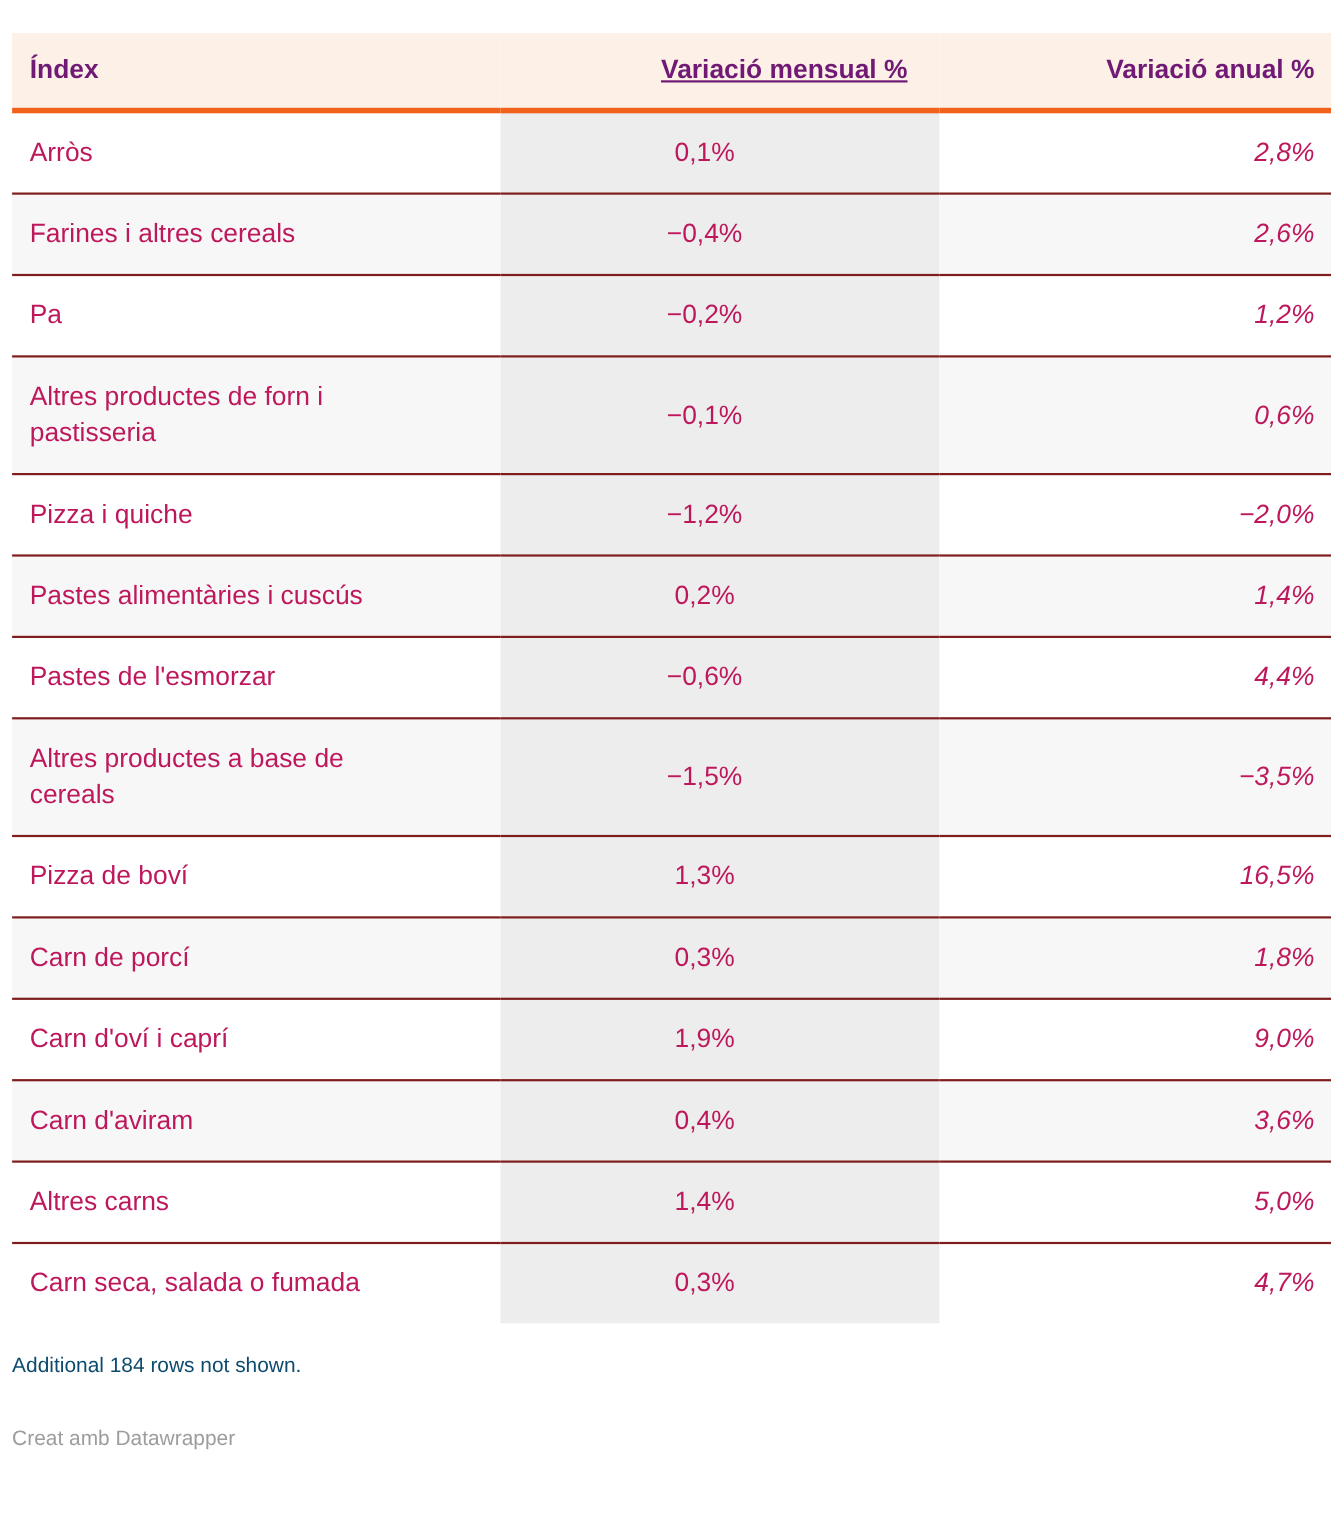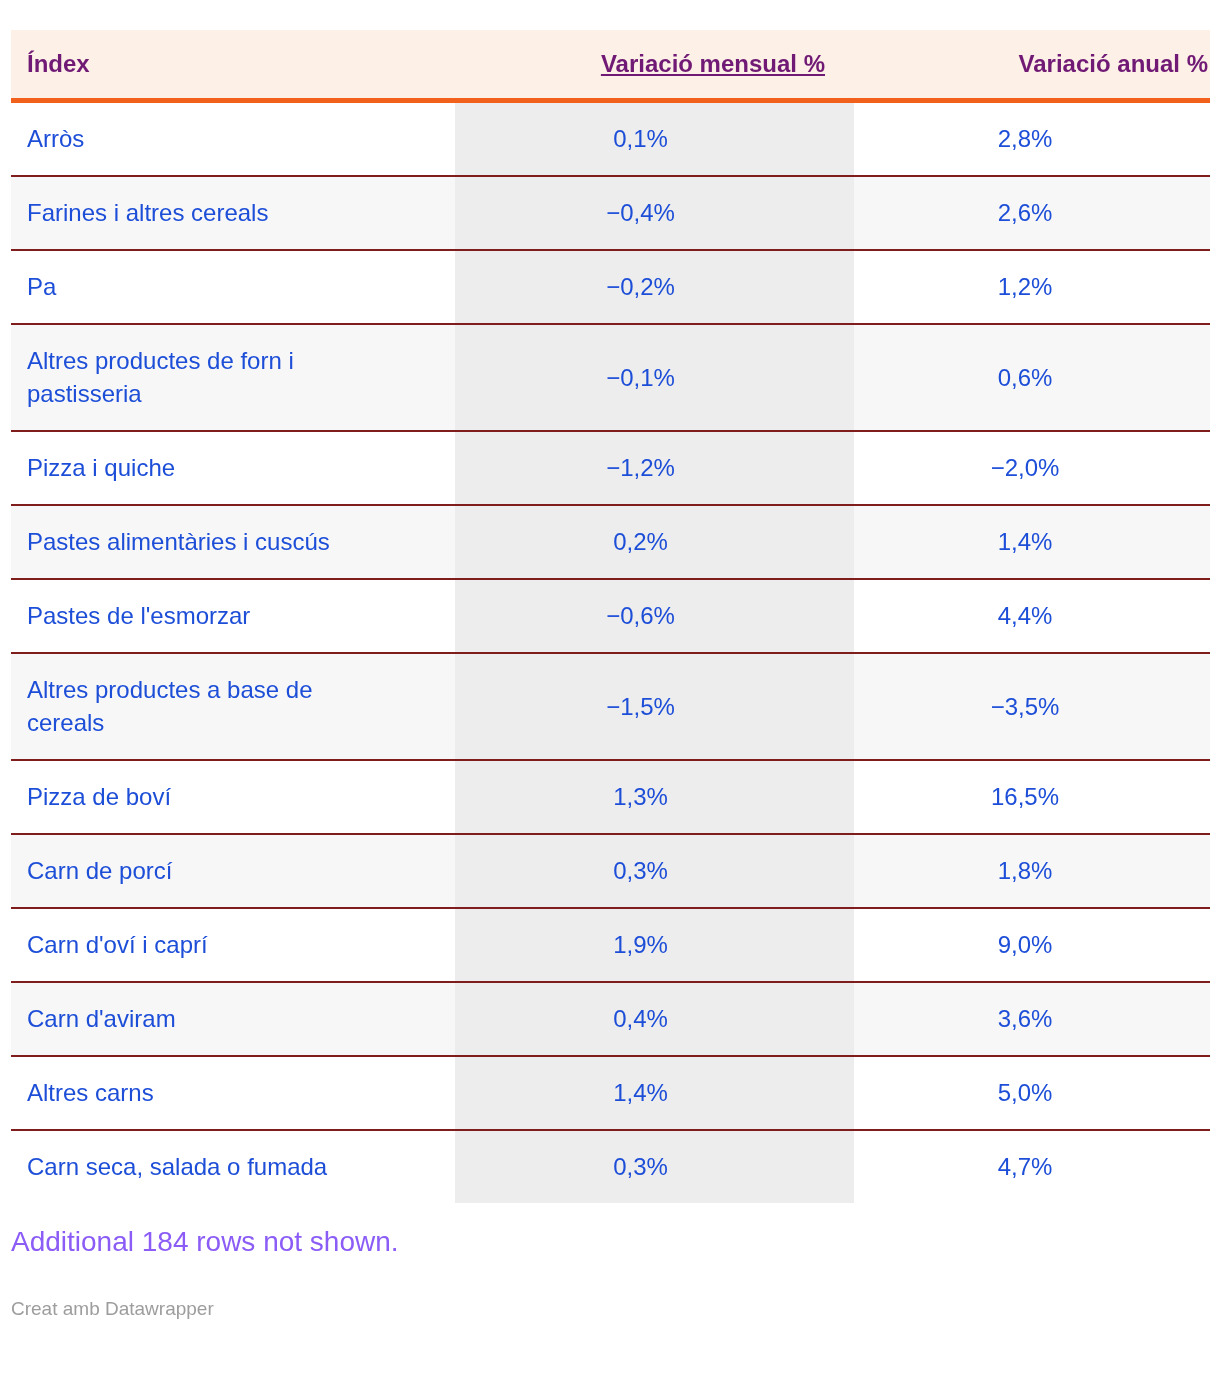--- a/index.html
+++ b/index.html
@@ -31,43 +31,43 @@
     border-bottom: 5px solid var(--accent, #f2611c);
     height: 68px;
     font-size: 24px;
     font-weight: 700;
     color: #701a75;
     vertical-align: middle;
     padding: 0;
   }
   th.c1 { text-align: left;  padding-left: 16px; }
   th.c2 { text-align: right; padding-right: 29px; text-decoration: underline; }
-  th.c3 { text-align: right; padding-right: 2px; }
+  th.c3 { text-align: right; padding-right: 15px; }
 
   tbody td {
     font-size: 24px;
     line-height: 33px;
-    color: #1d4ed8;
+    color: #be185d;
     padding-top: 19px;
     padding-bottom: 20px;
     vertical-align: middle;
   }
   td.c1 { text-align: left;  padding-left: 16px; white-space: pre-line; }
   td.c2 { background: var(--col-highlight, #ededed); text-align: center; padding-right: 29px; font-variant-numeric: tabular-nums; }
-  td.c3 { text-align: center; padding-right: 15px; font-variant-numeric: tabular-nums; }
+  td.c3 { text-align: right; padding-right: 15px; font-variant-numeric: tabular-nums; font-style: italic; }
 
   tbody tr + tr td { border-top: 2px solid #7f1d1d; }
   tbody tr.zebra td.c1,
   tbody tr.zebra td.c3 { background: var(--zebra, #f7f7f7); }
 
   .table-note {
     margin: 24px 0 0 0;
-    font-size: 28px;
+    font-size: 19px;
     line-height: 30px;
-    color: #8b5cf6;
+    color: #0c4a6e;
   }
   .credit {
     margin: 40px 0 4px 0;
     font-size: 19px;
     line-height: 24px;
     color: #9d9d9d;
   }
 </style>
 </head>
 <body>

